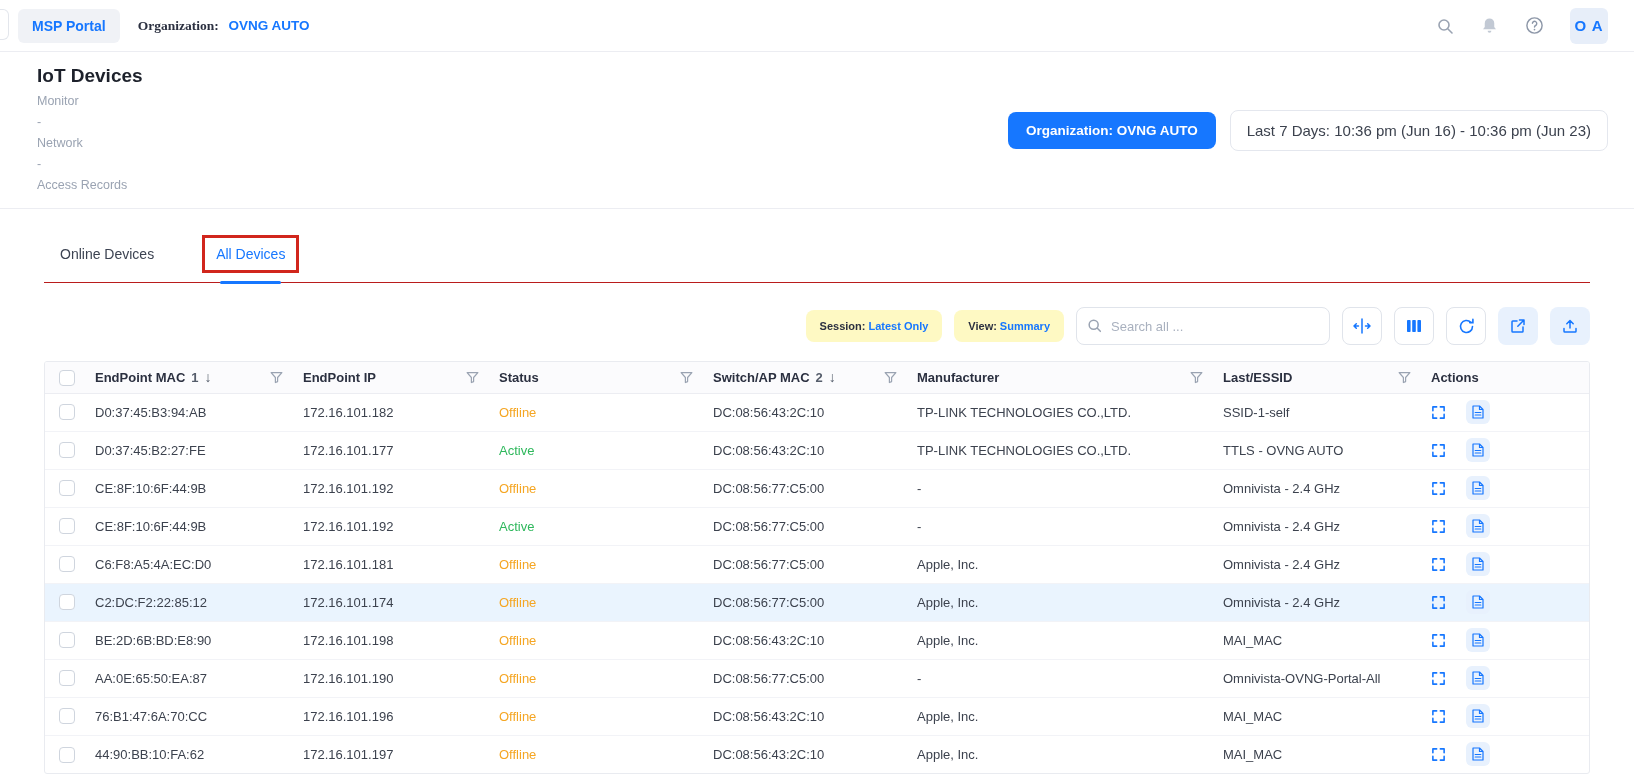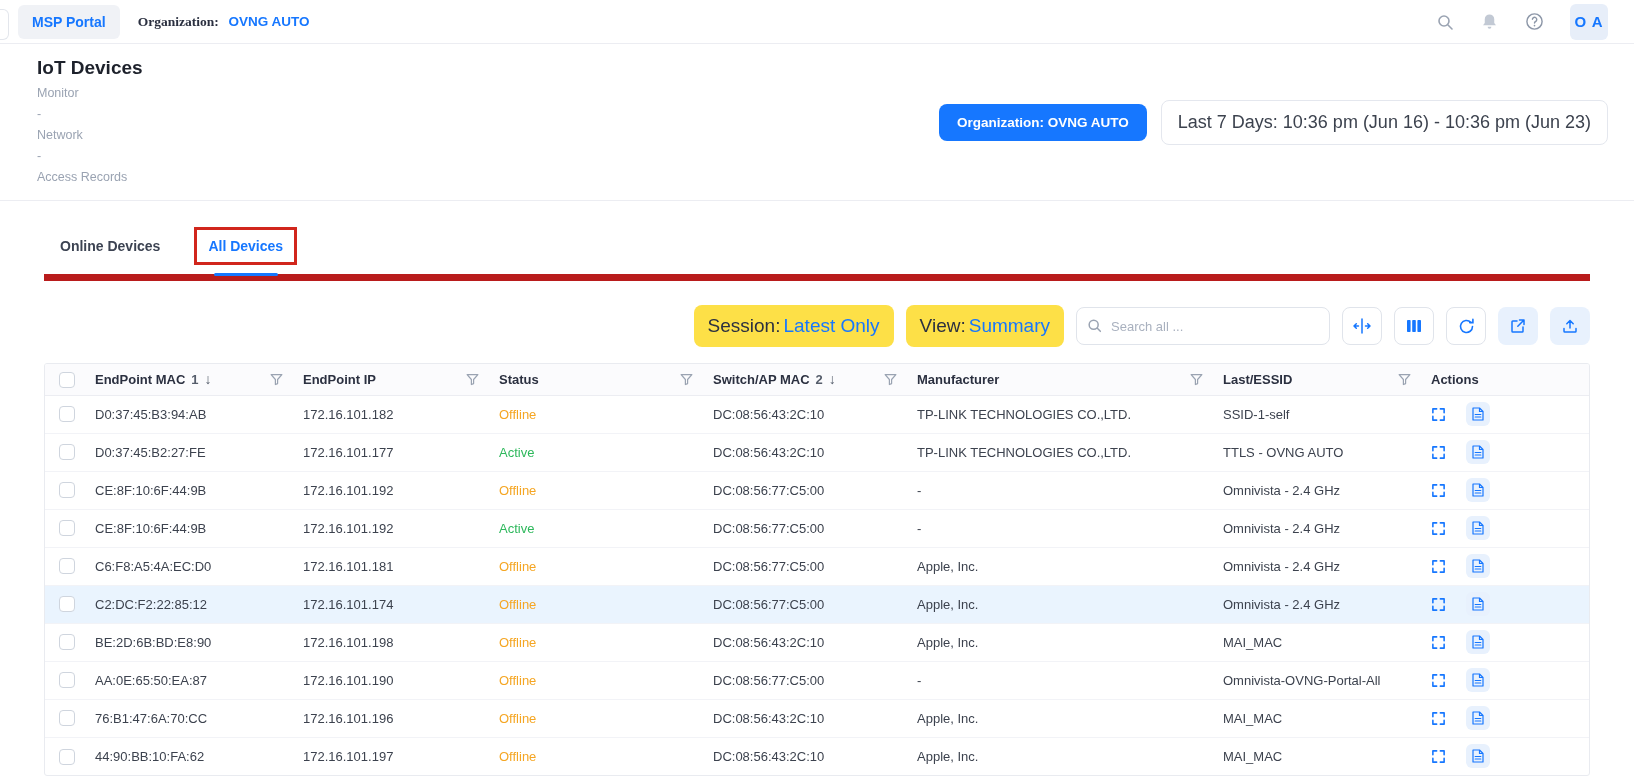--- a/index.html
+++ b/index.html
@@ -3,21 +3,21 @@
 <meta charset="utf-8">
 <style>
   * { box-sizing: border-box; }
   html,body { margin:0; padding:0; }
   body {
     width:1634px; height:784px; overflow:hidden;
     background:#ffffff; color:#2b3040;
     font-family:"Liberation Sans", sans-serif;
   }
   
-  .topbar { height:44px; display:flex; align-items:center; padding:0 26px 0 18px;
+  .topbar { height:52px; display:flex; align-items:center; padding:0 26px 0 18px;
             border-bottom:1px solid #ecedf2; background:#fff; position:relative; }
   .edge-handle { position:absolute; left:0; top:9px; width:9px; height:31px;
                  border:1px solid #e3e6ec; border-left:none; border-radius:0 6px 6px 0; background:#fff; }
   .brand { background:#f0f2f6; color:var(--accent); font-weight:700; font-size:14px;
            padding:9px 14px; border-radius:6px; cursor:pointer; }
   .org { margin-left:18px; font-size:13.5px; font-weight:700; }
   .org-label { color:#2b3040;font-family:Liberation Serif, serif; }
   .org-value { color:var(--accent); margin-left:6px; cursor:pointer; }
   .topbar-right { margin-left:auto; display:flex; align-items:center; gap:26px; }
   .icon-btn { display:flex; align-items:center; justify-content:center; cursor:pointer; background:none; border:none; padding:0; }
@@ -25,34 +25,34 @@
             font-weight:700; font-size:15px; display:flex; align-items:center; justify-content:center; cursor:pointer; letter-spacing:1px;}
   
   .page-header { display:flex; justify-content:space-between; align-items:center;
                  padding:13px 26px 16px 37px; border-bottom:1px solid #ecedf2; }
   .page-title { font-size:19px; font-weight:700; color:#1d212b; margin:0 0 7px 0; }
   .breadcrumb { font-size:12.5px; color:#9aa3b2; display:flex; gap:7px;flex-direction:column; }
   .bc-item { cursor:pointer; }
   .header-right { display:flex; gap:14px; align-items:center; margin-top:4px; }
   .org-btn { background:var(--accent); color:#fff; border:none; font-weight:700; font-size:13.5px;
              padding:11px 18px; border-radius:8px; cursor:pointer; font-family:inherit; }
-  .date-range { border:1px solid #e4e7ee; border-radius:8px; padding:11px 16px; font-size:18px;
+  .date-range { border:1px solid #e4e7ee; border-radius:8px; padding:11px 16px; font-size:15px;
                 color:#3c424e; background:#fff; cursor:pointer; }
   
   .content { padding:0 44px; }
-  .tabs { display:flex; gap:16px; margin-top:26px; border-bottom:7px solid #b91c1c; align-items:flex-end;font-weight:bold; }
+  .tabs { display:flex; gap:30px; margin-top:26px; border-bottom:1px solid #b91c1c; align-items:flex-end; }
   .tab { font-size:14px; color:#3c4352; padding:0 2px 9px 2px; position:relative; cursor:pointer; }
   .tab-label { display:inline-block; padding:8px 11px; border:3px solid transparent; }
   .tab.active .tab-label { color:var(--accent); }
   .tab.annotated .tab-label { border-color:var(--annotation); }
   .tab.active::after { content:""; position:absolute; left:20%; right:20%; bottom:-2px;
                        height:3px; background:var(--accent); border-radius:2px; }
   
   .toolbar { display:flex; justify-content:flex-end; align-items:center; gap:12px; margin:24px 0 16px 0; }
-  .pill { background:#fde047; border-radius:8px; padding:10px 14px; font-size:19px; font-weight:400;
+  .pill { background:#fef9c3; border-radius:8px; padding:10px 14px; font-size:11px; font-weight:700;
           cursor:pointer; color:#2b3040; white-space:nowrap; }
   .pill-value { color:var(--accent); margin-left:3px; }
   .search-box { position:relative; }
   .search-box input { width:254px; height:38px; border:1px solid #e0e4eb; border-radius:8px;
                       padding:0 10px 0 34px; font-size:13px; color:#3c424e; outline:none; font-family:inherit; }
   .search-box input::placeholder { color:#a9b1bf; }
   .search-box .in-icon { position:absolute; left:11px; top:11px; display:flex; }
   .tool-btn { width:40px; height:38px; border-radius:8px; display:flex; align-items:center; justify-content:center;
               border:1px solid #e0e4eb; background:#fff; color:var(--accent); cursor:pointer; }
   .tool-btn.filled { background:#e8f1fd; border:none; }

